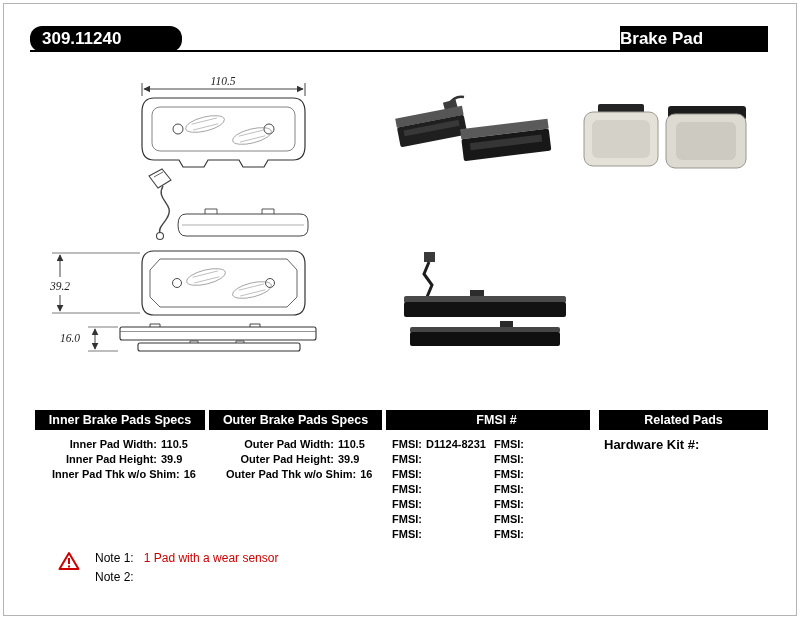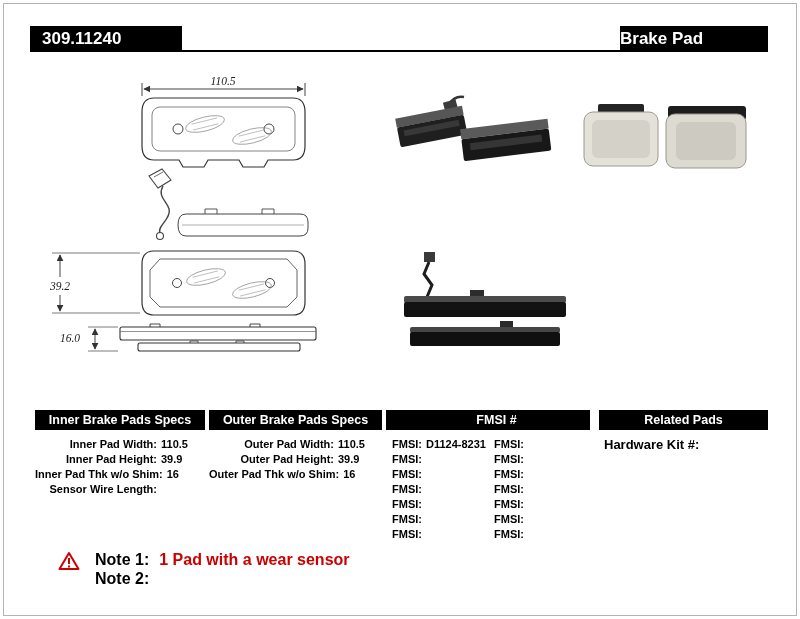--- a/index.html
+++ b/index.html
@@ -16,21 +16,21 @@
     border:1px solid #b4b4b4;
     pointer-events:none;
   }
 
   
   .hdr-box{
     position:absolute; top:26px; height:26px;
     background:#000; color:#fff;
     font-weight:bold; font-size:17px; line-height:26px;
   }
-  .hdr-left{ left:30px; width:152px; padding-left:12px; }
+  .hdr-left{ left:30px; width:152px; padding-left:12px;border-radius:12px; }
   .hdr-right{ left:620px; width:148px; text-align:left; }
   .hdr-rule{
     position:absolute; top:50px; left:30px; width:738px; height:2px;
     background:#000;
   }
 
   
   .art{ position:absolute; left:0; top:60px; width:800px; height:345px; }
 
   
@@ -44,38 +44,38 @@
   #hdr-fmsi{ left:386px; width:204px;padding-left:17px; }
   #hdr-related{ left:599px; width:169px; }
 
   .spec-col{ position:absolute; top:437px; font-size:11px; font-weight:bold; }
   #col-inner{ left:35px; width:170px; }
   #col-outer{ left:209px; width:173px; }
   .spec-row{
     display:flex; justify-content:flex-end;
     height:15px; line-height:15px; white-space:nowrap;
   }
-  .spec-row .lbl{ text-align:right; }
+  .spec-row .lbl{ text-align:right;margin-left:17px; }
   .spec-row .val{ width:44px; margin-left:4px; text-align:left; }
 
   .fmsi-col{ position:absolute; left:386px; top:437px; width:204px; font-size:11px; font-weight:bold; }
   .fmsi-row{
     display:grid; grid-template-columns:40px 62px 40px 62px;
     height:15px; line-height:15px; white-space:nowrap;
   }
   .f-lbl{ padding-left:6px; }
   .f-val{ overflow:visible; }
 
   .related-col{ position:absolute; left:604px; top:437px; width:164px; font-size:13px; font-weight:bold; }
   .related-row{ height:15px; line-height:15px; white-space:nowrap; }
   .related-row .val{ margin-left:4px; }
 
   
   .warn-icon{ position:absolute; left:58px; top:551px; width:22px; height:20px; }
-  .note-line{ position:absolute; font-size:16px; font-weight:bold; color:#000; white-space:nowrap; }
+  .note-line{ position:absolute; font-size:12px; font-weight:normal; color:#000; white-space:nowrap; }
   #note1{ left:95px; top:551px; }
   #note2{ left:95px; top:570px; }
   .note-red{ color:#cc0000; margin-left:10px; }
 </style>
 </head>
 <body>
 
 <div class="page-border"></div>
 
 <div class="hdr-box hdr-left">
@@ -209,24 +209,20 @@
     <span class="val">110.5</span>
   </div>
   <div class="spec-row">
     <span class="lbl">Inner Pad Height:</span>
     <span class="val">39.9</span>
   </div>
   <div class="spec-row">
     <span class="lbl">Inner Pad Thk w/o Shim:</span>
     <span class="val">16</span>
   </div>
-  <div class="spec-row">
-    <span class="lbl">Sensor Wire Length:</span>
-    <span class="val"></span>
-  </div>
 </div>
 
 <div class="spec-col" id="col-outer">
   <div class="spec-row">
     <span class="lbl">Outer Pad Width:</span>
     <span class="val">110.5</span>
   </div>
   <div class="spec-row">
     <span class="lbl">Outer Pad Height:</span>
     <span class="val">39.9</span>

